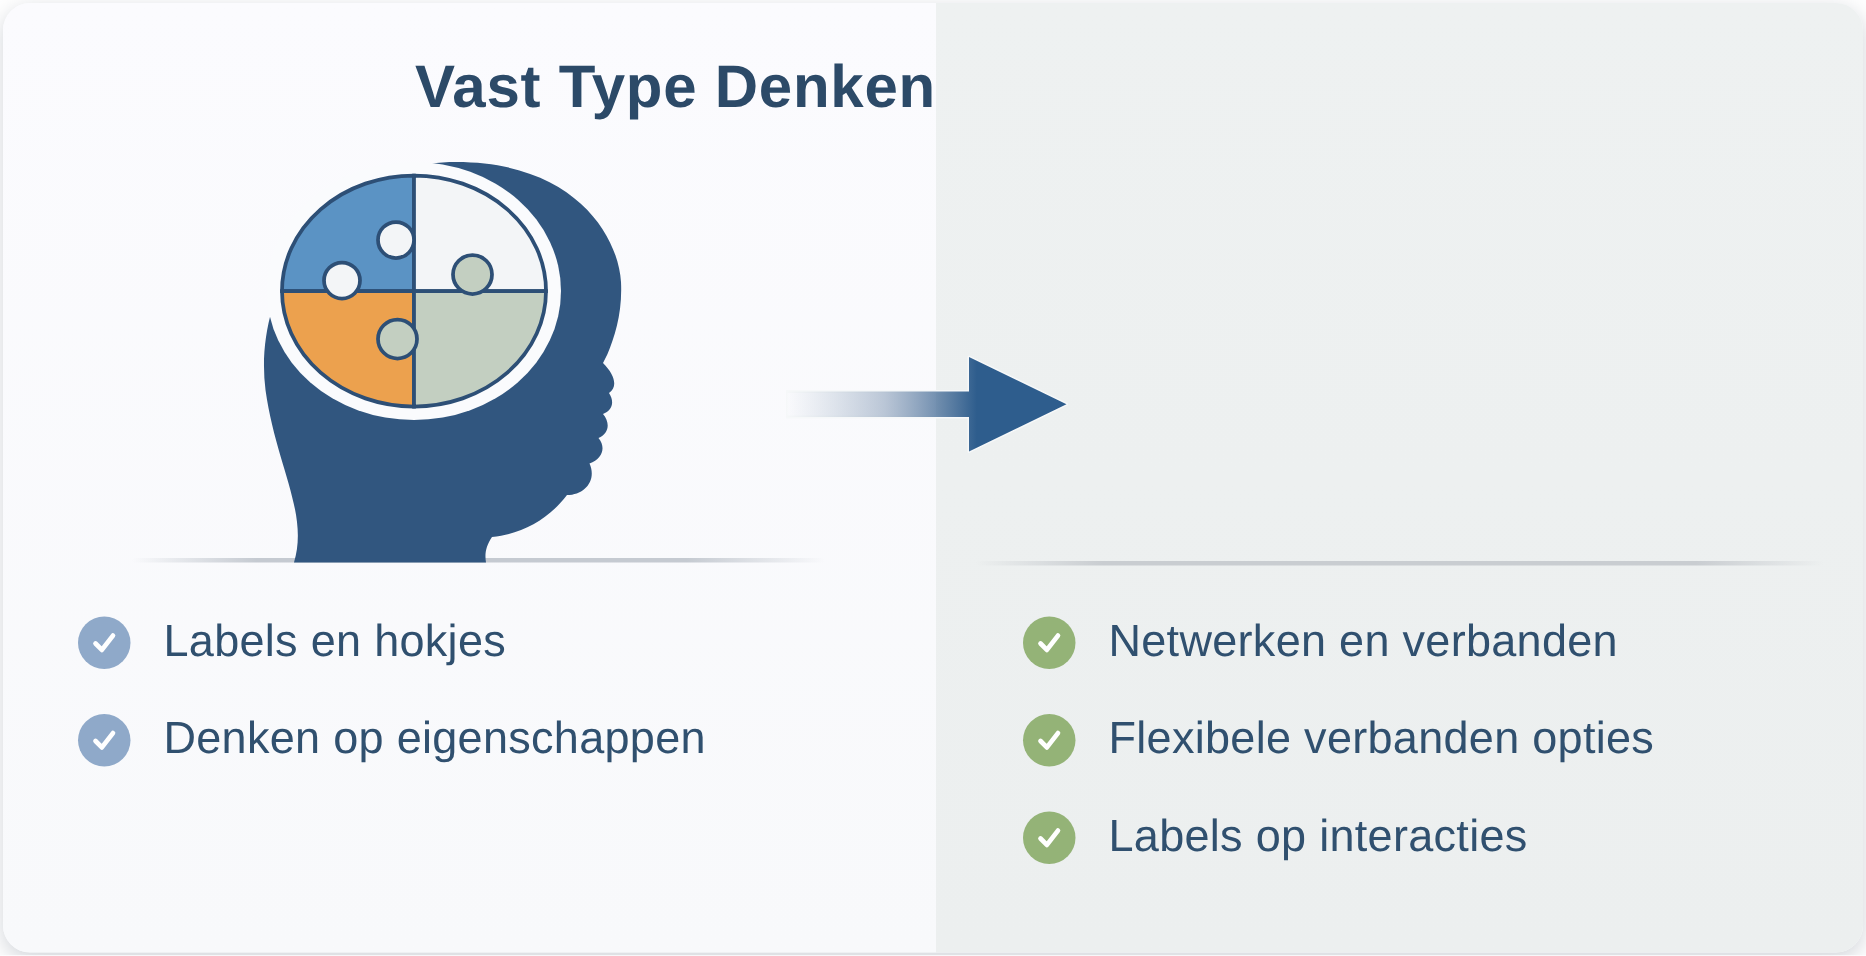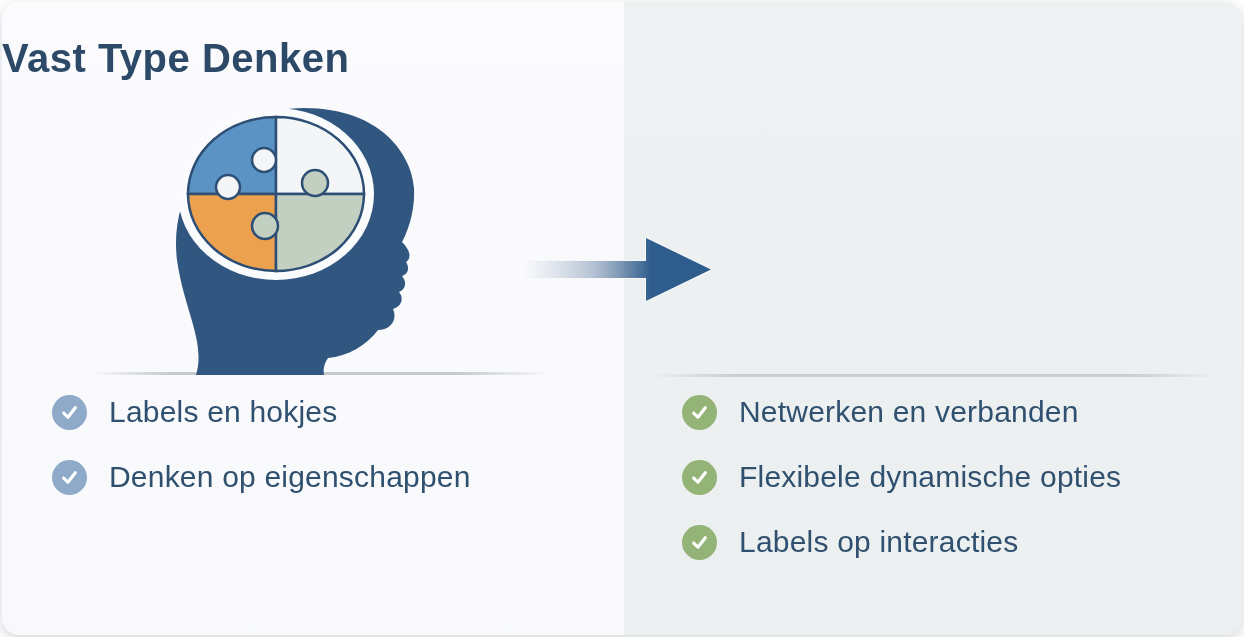--- a/index.html
+++ b/index.html
@@ -12,37 +12,37 @@
     position:absolute;left:2px;top:2px;width:1240px;height:633px;
     border-radius:18px;overflow:hidden;
     box-shadow:0 4px 14px rgba(90,100,120,.28);
     background:#fafbfd;
   }
   .panel{position:absolute;top:0;height:100%;}
   #left-panel{left:0;width:622px;background:linear-gradient(180deg,#fbfbfe 0%,#f8f9fb 100%);}
   #right-panel{left:622px;width:618px;background:linear-gradient(180deg,#eef1f1 0%,#ecefef 100%);}
   .panel-title{
     position:absolute;top:34px;left:0;width:100%;
-    text-align:left;font-size:40px;font-weight:700;letter-spacing:.5px;
+    text-align:right;font-size:40px;font-weight:700;letter-spacing:.5px;
     color:#2c4a68;
   }
   #right-panel .panel-title{color:#2b4765;}
   .ground-line{position:absolute;height:3px;border-radius:2px;}
   #ground-left{
     left:86px;top:370px;width:462px;
     background:linear-gradient(to right,rgba(180,186,195,0),#c5cad1 18%,#c5cad1 80%,rgba(180,186,195,0));
   }
   #ground-right{
     left:26px;top:372px;width:566px;
     background:linear-gradient(to right,rgba(170,176,184,0),#c9cdd1 15%,#c9cdd1 85%,rgba(170,176,184,0));
   }
   .illu{position:absolute;}
   #head-illu{left:150px;top:96px;}
   #arrow-illu{position:absolute;left:522px;top:225px;}
-  .bullets{position:absolute;top:392px;display:flex;flex-direction:column;gap:29px;}
+  .bullets{position:absolute;top:408px;display:flex;flex-direction:column;gap:29px;}
   #left-panel .bullets{left:50px;}
   #right-panel .bullets{left:58px;}
   .bullet-row{display:flex;align-items:center;gap:22px;height:36px;}
   .check{
     width:35px;height:35px;border-radius:50%;
     display:flex;align-items:center;justify-content:center;flex:0 0 auto;
   }
   #left-panel .check{background:#8fa9c9;}
   #right-panel .check{background:#94b377;}
   .bullet-label{font-size:30px;color:#30506f;letter-spacing:.2px;white-space:nowrap;}
@@ -122,21 +122,21 @@
               </svg>
           </span>
           <span class="bullet-label">Netwerken en verbanden</span>
         </div>
         <div class="bullet-row">
           <span class="check">
             <svg width="19" height="19" viewBox="0 0 18 18">
                 <polyline points="3.5,9.5 7.5,13.5 14.5,4.5" fill="none" stroke="#ffffff" stroke-width="3" stroke-linecap="round" stroke-linejoin="round"></polyline>
               </svg>
           </span>
-          <span class="bullet-label">Flexibele dynamische opties</span>
+          <span class="bullet-label">Flexibele verbanden opties</span>
         </div>
         <div class="bullet-row">
           <span class="check">
             <svg width="19" height="19" viewBox="0 0 18 18">
                 <polyline points="3.5,9.5 7.5,13.5 14.5,4.5" fill="none" stroke="#ffffff" stroke-width="3" stroke-linecap="round" stroke-linejoin="round"></polyline>
               </svg>
           </span>
           <span class="bullet-label">Labels op interacties</span>
         </div>
       </div>

